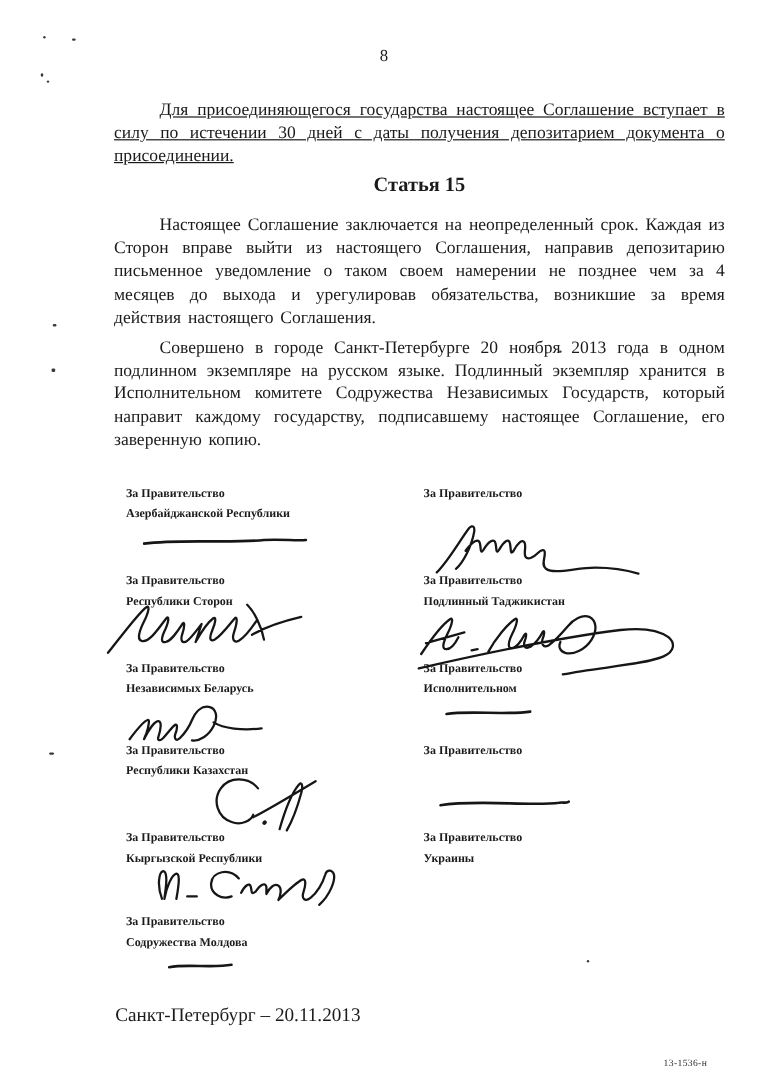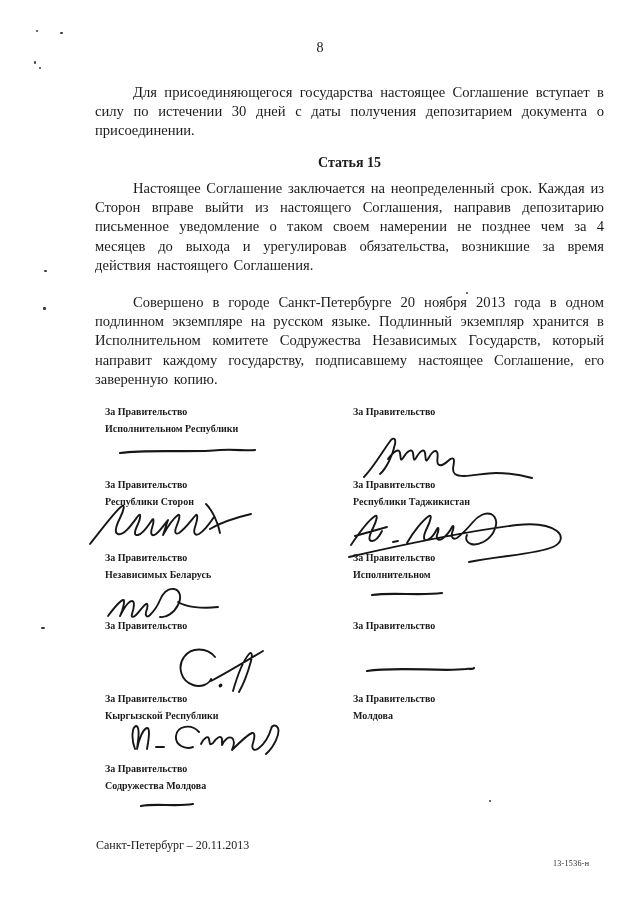--- a/index.html
+++ b/index.html
@@ -10,40 +10,40 @@
   }
   .pageno{
     position:absolute;top:40px;left:0;width:640px;text-align:center;
     font-size:14px;
   }
   .para{
     position:absolute;left:95px;width:509px;margin:0;
     font-size:14.6px;line-height:19.2px;text-align:justify;text-indent:38px;
     word-spacing:2px;
   }
-  .para.p1{top:83px;}
+  .para.p1{top:83px;text-decoration:underline;}
   .para.p2{top:179px;}
-  .para.p3{top:293px;}
+  .para.p3{top:281px;}
   .article{
-    position:absolute;left:95px;width:509px;top:155px;margin:0;
-    text-align:center;font-size:14px;font-weight:bold;
+    position:absolute;left:95px;width:509px;top:144px;margin:0;
+    text-align:center;font-size:17px;font-weight:bold;
   }
   .sigblock{
     position:absolute;font-size:10px;line-height:17.3px;font-weight:bold;
     white-space:nowrap;z-index:1;
   }
   .ink{position:absolute;z-index:2;}
   .ink path{fill:none;stroke:#161616;stroke-linecap:round;stroke-linejoin:round;}
   .sigline path{stroke-width:2.2;}
   .scrawl path{stroke-width:1.9;}
   .footer-left{
-    position:absolute;left:96px;top:838px;font-size:12px;
+    position:absolute;left:96px;top:838px;font-size:16px;
   }
   .footer-right{
-    position:absolute;left:553px;top:859px;font-size:8px;letter-spacing:.3px;
+    position:absolute;left:553px;top:881px;font-size:8px;letter-spacing:.3px;
     color:#2a2a2a;
   }
   .speck{position:absolute;background:#3a3a3a;border-radius:1px;}
 </style>
 </head>
 <body>
 
 <div class="page">
 
   <div class="pageno">8</div>
@@ -51,59 +51,60 @@
   <p class="para p1">Для присоединяющегося государства настоящее Соглашение вступает в силу по истечении 30 дней с даты получения депозитарием документа о присоединении.</p>
 
   <h3 class="article">Статья 15</h3>
 
   <p class="para p2">Настоящее Соглашение заключается на неопределенный срок. Каждая из Сторон вправе выйти из настоящего Соглашения, направив депозитарию письменное уведомление о таком своем намерении не позднее чем за 4 месяцев до выхода и урегулировав обязательства, возникшие за время действия настоящего Соглашения.</p>
 
   <p class="para p3">Совершено в городе Санкт-Петербурге 20 ноября 2013 года в одном подлинном экземпляре на русском языке. Подлинный экземпляр хранится в Исполнительном комитете Содружества Независимых Государств, который направит каждому государству, подписавшему настоящее Соглашение, его заверенную копию.</p>
 
   <div class="sigblock" style="left:105px;top:403px;">
     <div>За Правительство</div>
-    <div>Исполнительном Республики</div>
+    <div>Азербайджанской Республики</div>
   </div>
   <div class="sigblock" style="left:105px;top:476px;">
     <div>За Правительство</div>
     <div>Республики Сторон</div>
   </div>
   <div class="sigblock" style="left:105px;top:549px;">
     <div>За Правительство</div>
     <div>Независимых Беларусь</div>
   </div>
   <div class="sigblock" style="left:105px;top:617px;">
     <div>За Правительство</div>
+    <div>Республики Казахстан</div>
   </div>
   <div class="sigblock" style="left:105px;top:690px;">
     <div>За Правительство</div>
     <div>Кыргызской Республики</div>
   </div>
   <div class="sigblock" style="left:105px;top:760px;">
     <div>За Правительство</div>
     <div>Содружества Молдова</div>
   </div>
 
   <div class="sigblock" style="left:353px;top:403px;">
     <div>За Правительство</div>
   </div>
   <div class="sigblock" style="left:353px;top:476px;">
     <div>За Правительство</div>
-    <div>Республики Таджикистан</div>
+    <div>Подлинный Таджикистан</div>
   </div>
   <div class="sigblock" style="left:353px;top:549px;">
     <div>За Правительство</div>
     <div>Исполнительном</div>
   </div>
   <div class="sigblock" style="left:353px;top:617px;">
     <div>За Правительство</div>
   </div>
   <div class="sigblock" style="left:353px;top:690px;">
     <div>За Правительство</div>
-    <div>Молдова</div>
+    <div>Украины</div>
   </div>
 
   <svg class="ink sigline" style="left:119px;top:447px;" width="137" height="9" viewBox="0 0 137 9">
     <path d="M1,6 C32,2 72,6 101,3 C116,2 128,4 136,3"></path>
   </svg>
   <svg class="ink sigline" style="left:371px;top:590px;" width="72" height="8" viewBox="0 0 72 8">
     <path d="M1,5 C20,2 50,6 71,3"></path>
   </svg>
   <svg class="ink sigline" style="left:366px;top:664px;" width="109" height="10" viewBox="0 0 109 10">
     <path d="M1,7 C32,2 76,8 100,5 C103,4 106,6 108,4"></path>

